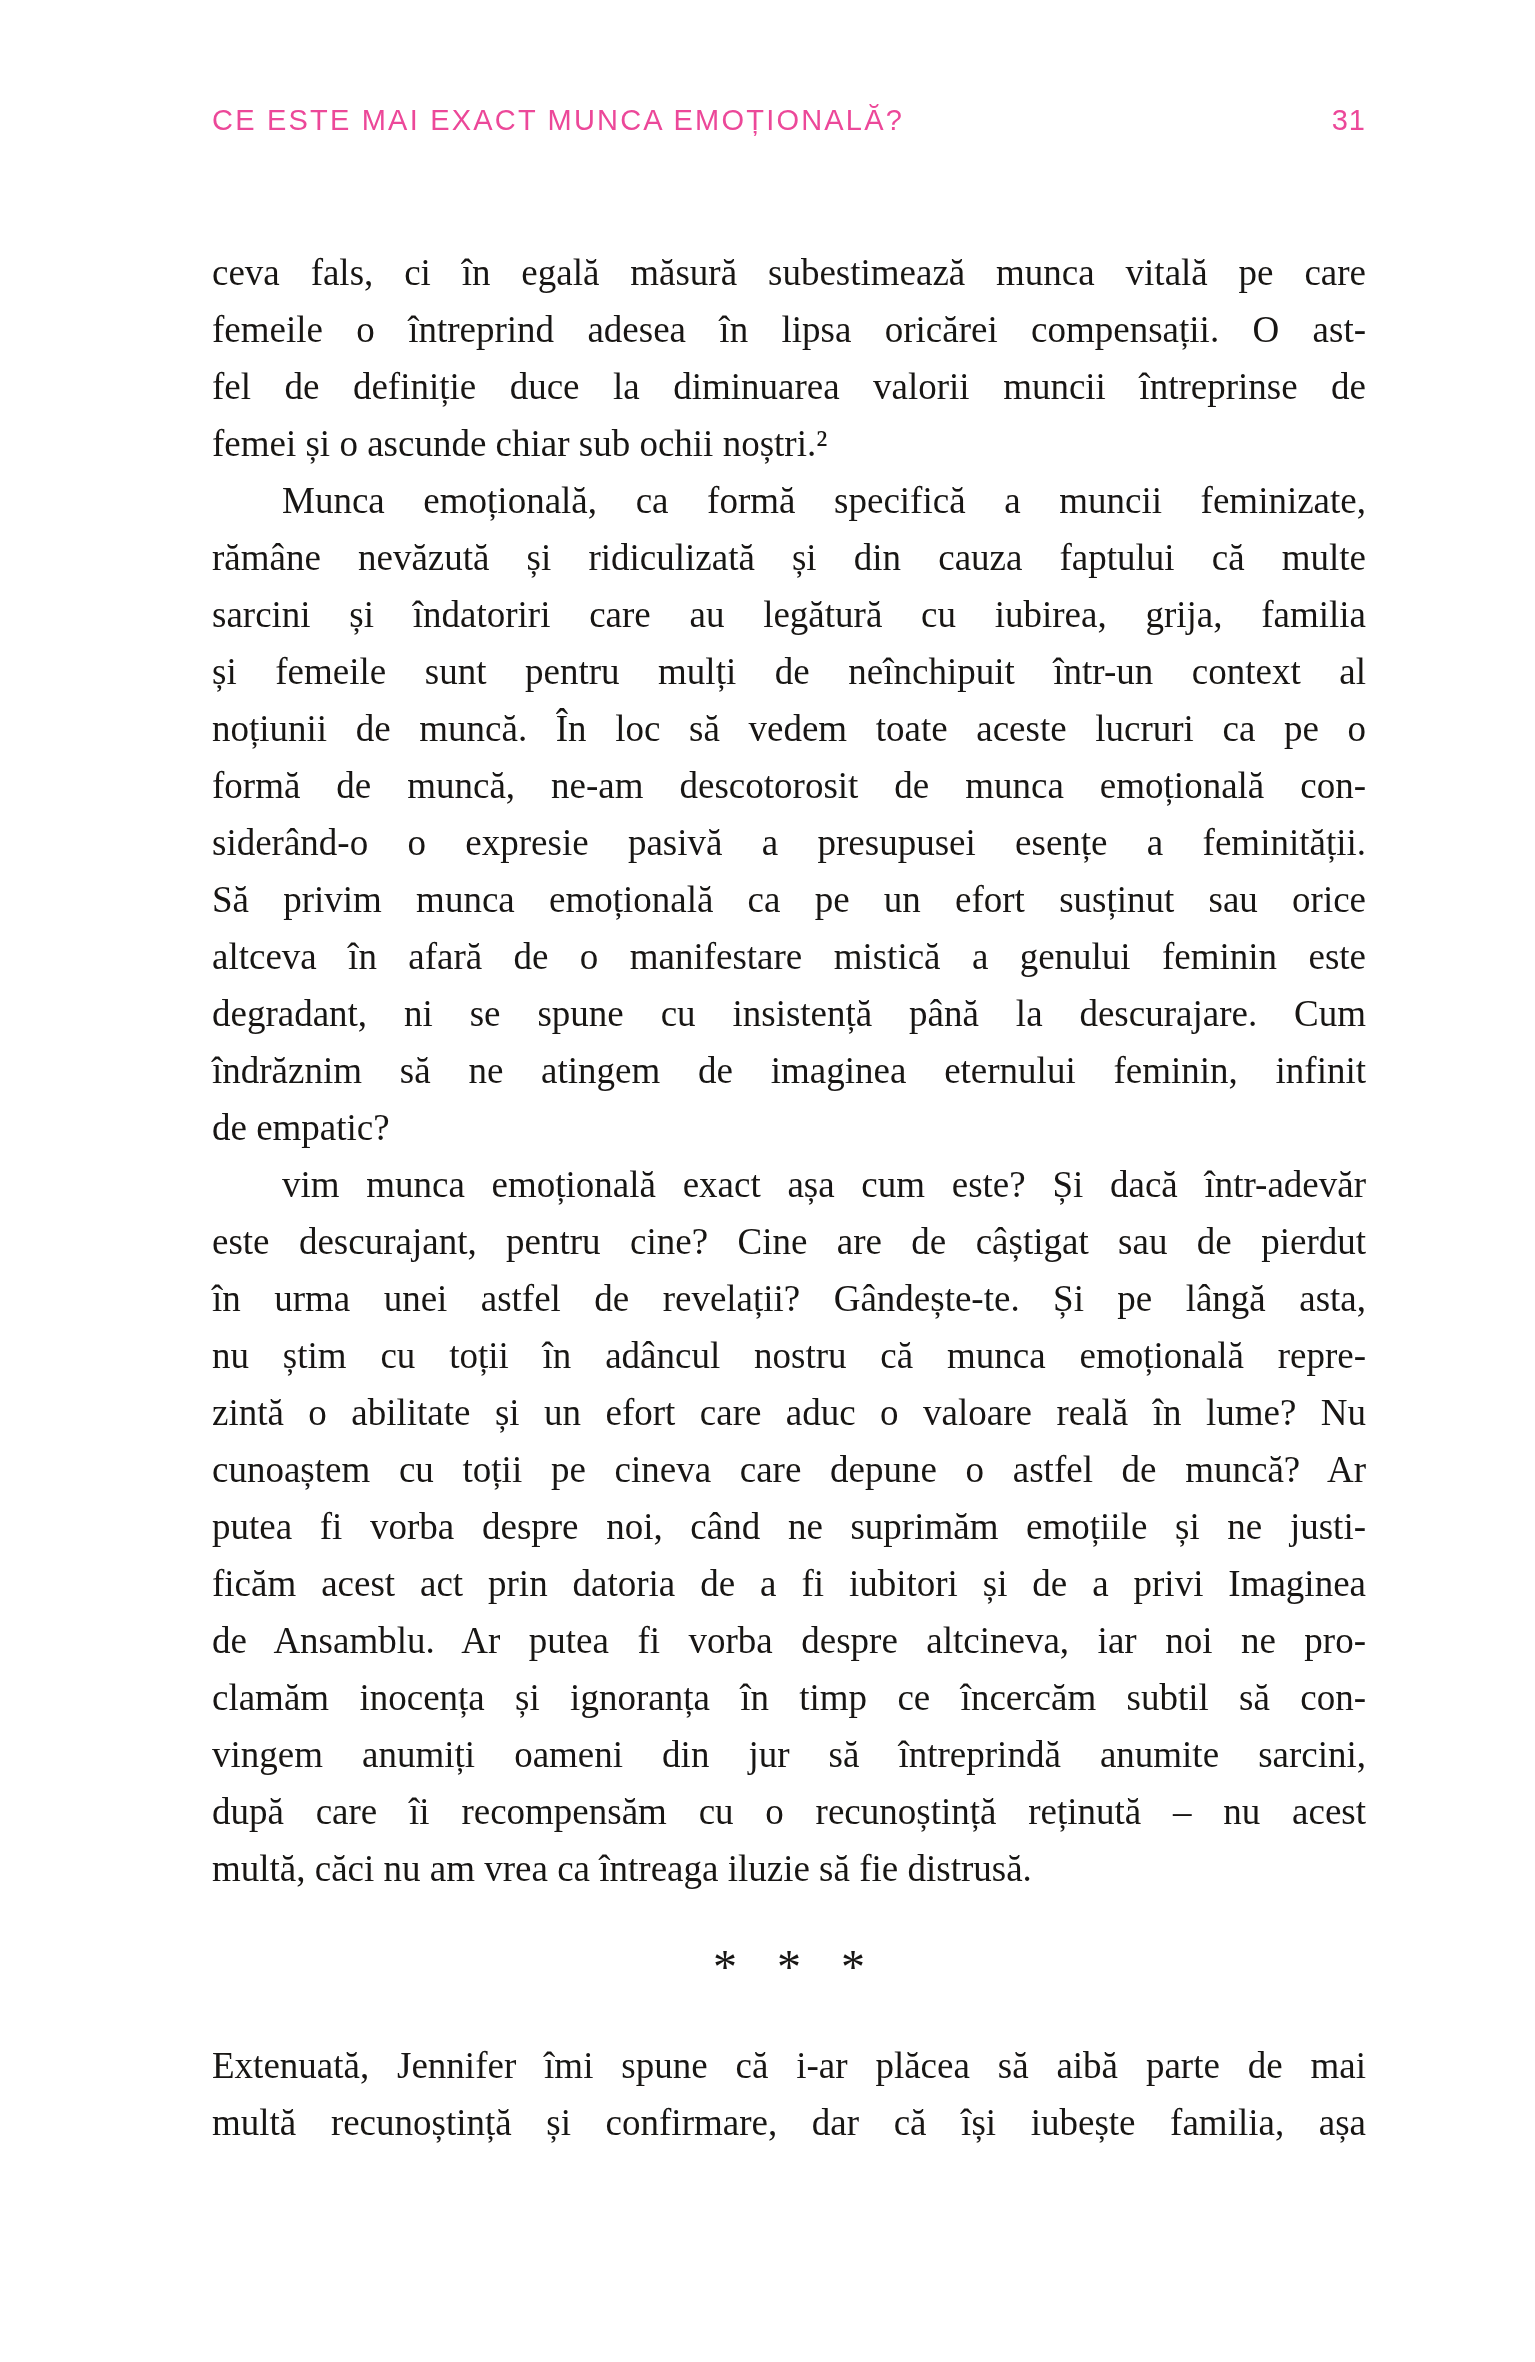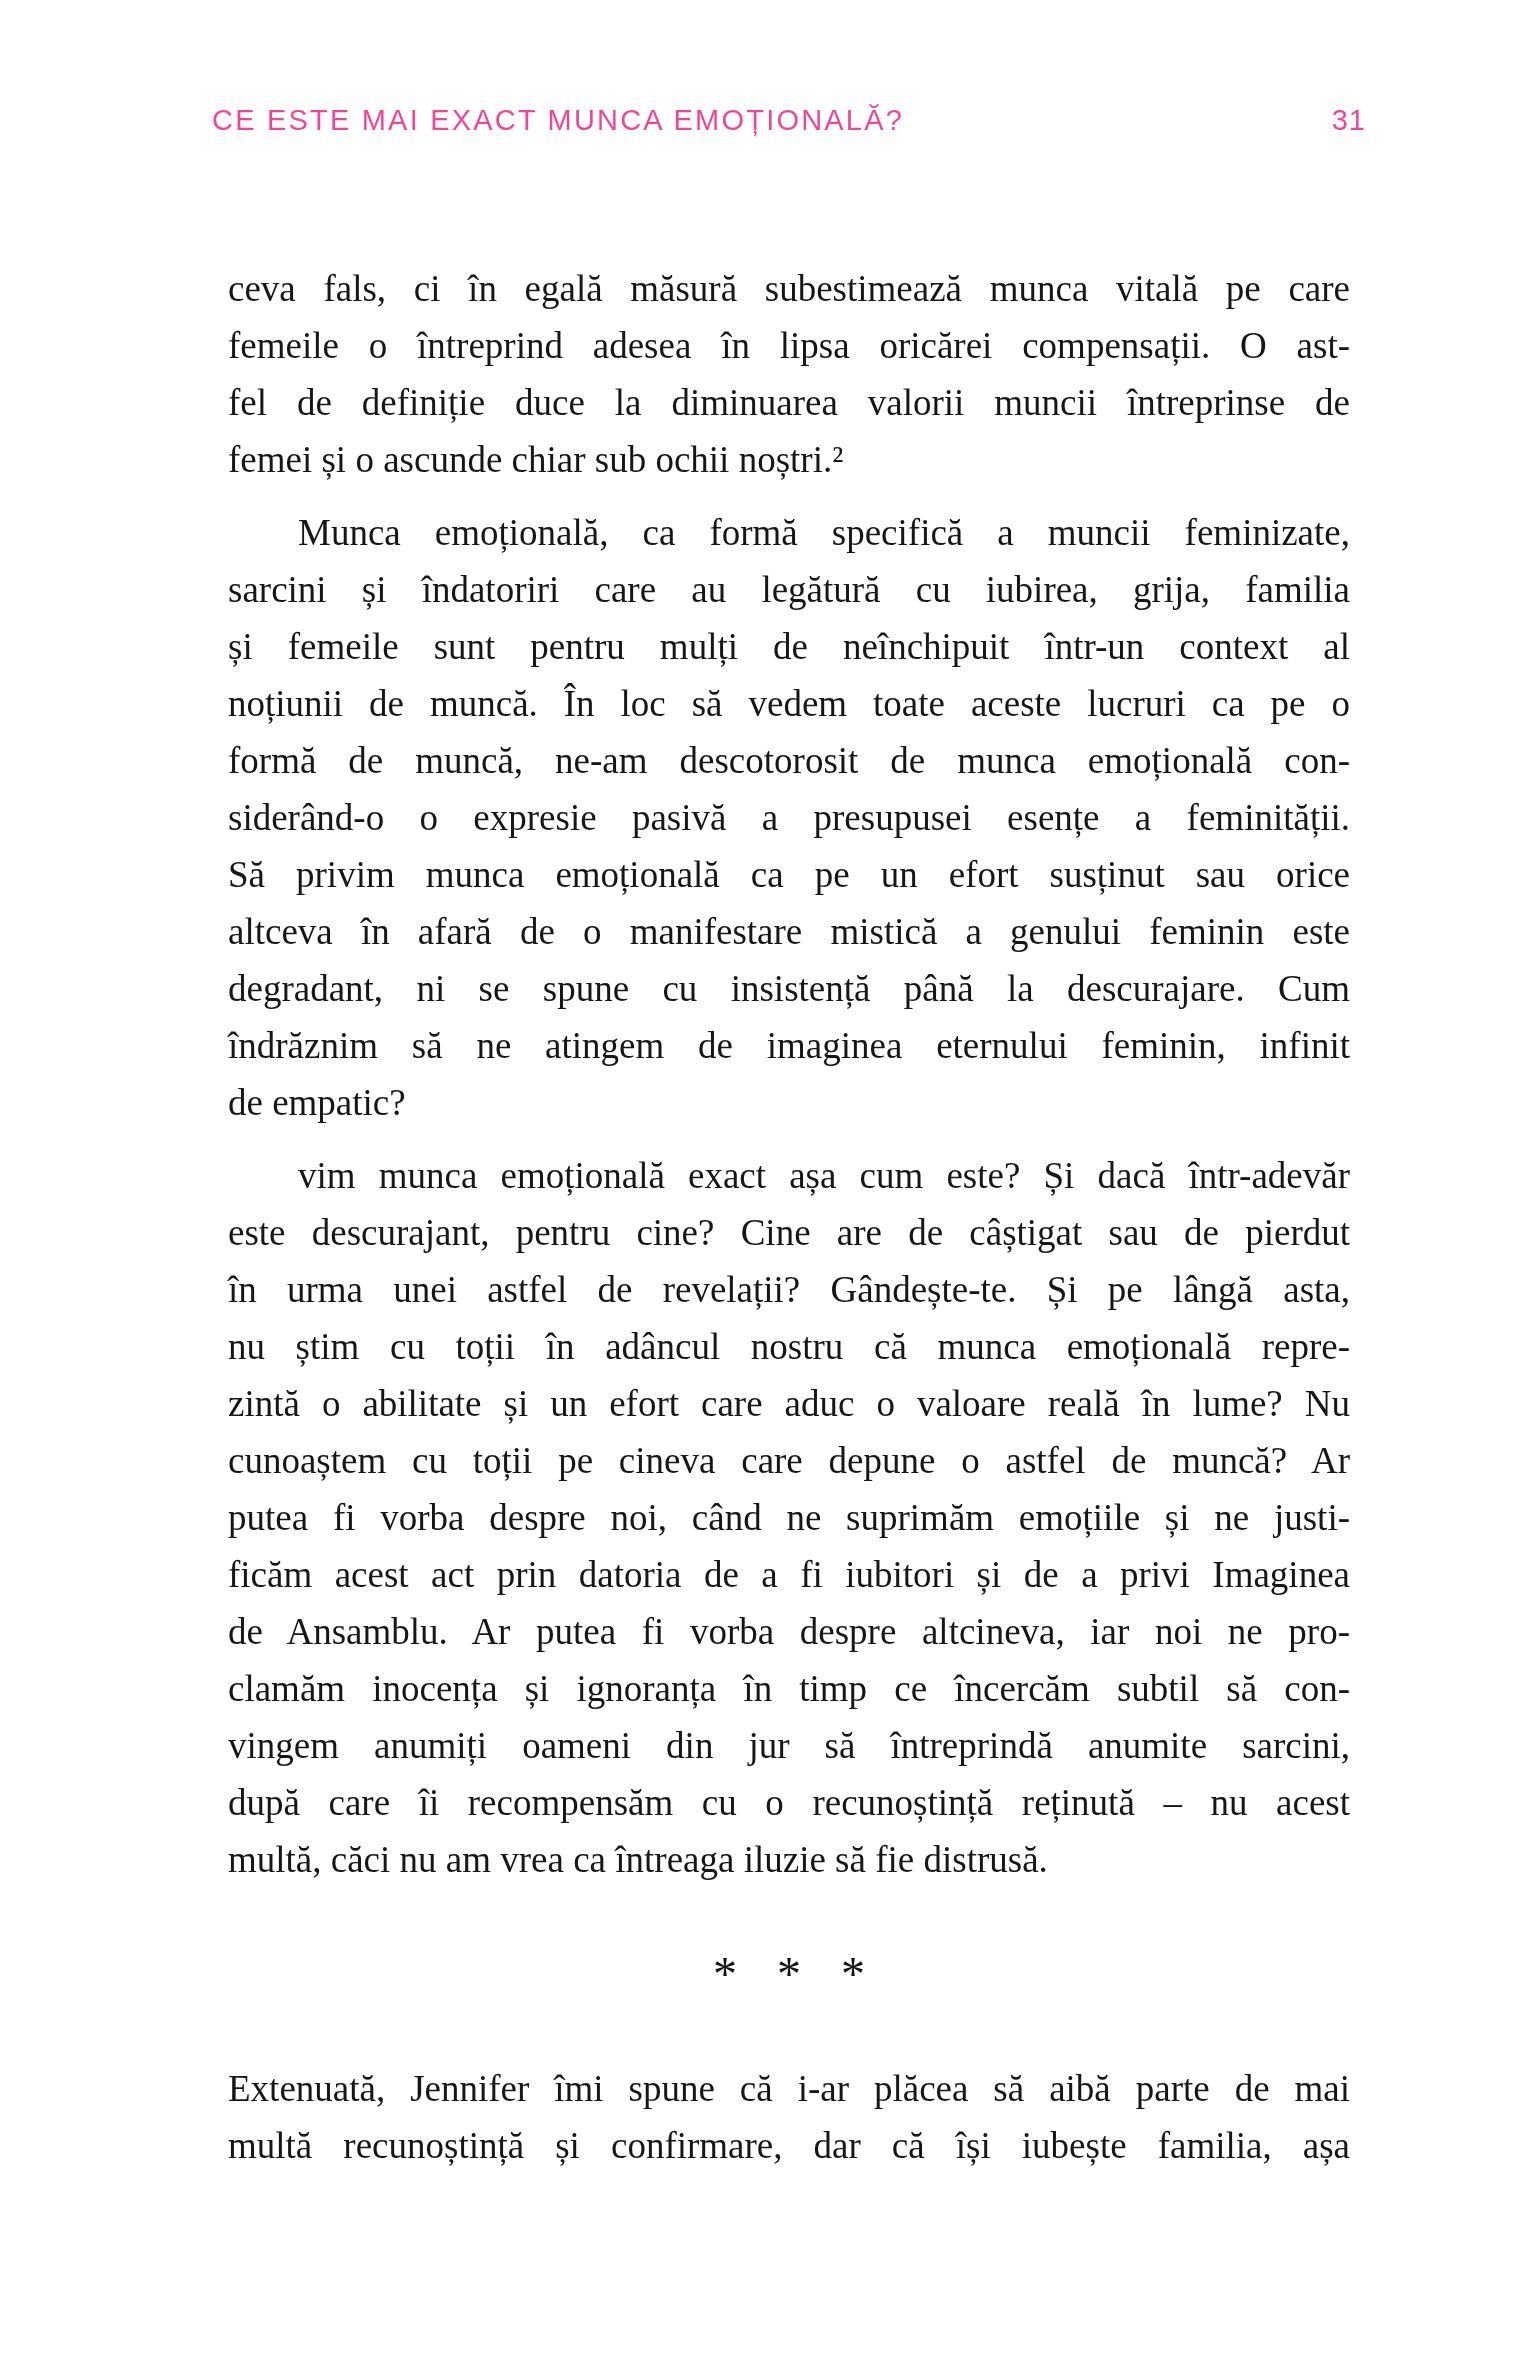--- a/index.html
+++ b/index.html
@@ -38,21 +38,21 @@
   .body-text {
     position: absolute;
     left: 212px;
     top: 244px;
     width: 1154px;
     font-family: "Liberation Serif", "DejaVu Serif", serif;
     font-size: 37px;
     line-height: 57px;
     color: #181614;
   }
-  .para { margin: 16px; }
+  .para { margin: 0; }
   .line {
     text-align: justify;
     text-align-last: justify;
     height: 57px;
     white-space: nowrap;
   }
   .line.last-left {
     text-align: right;
     text-align-last: left;
   }
@@ -84,20 +84,21 @@
   </div>
   <div class="body-text">
       <div class="para">
         <div class="line">ceva fals, ci în egală măsură subestimează munca vitală pe care</div>
         <div class="line">femeile o întreprind adesea în lipsa oricărei compensații. O ast-</div>
         <div class="line">fel de definiție duce la diminuarea valorii muncii întreprinse de</div>
         <div class="line last-left">femei și o ascunde chiar sub ochii noștri.²</div>
       </div>
       <div class="para indent">
         <div class="line">Munca emoțională, ca formă specifică a muncii feminizate,</div>
+        <div class="line">rămâne nevăzută și ridiculizată și din cauza faptului că multe</div>
         <div class="line">sarcini și îndatoriri care au legătură cu iubirea, grija, familia</div>
         <div class="line">și femeile sunt pentru mulți de neînchipuit într-un context al</div>
         <div class="line">noțiunii de muncă. În loc să vedem toate aceste lucruri ca pe o</div>
         <div class="line">formă de muncă, ne-am descotorosit de munca emoțională con-</div>
         <div class="line">siderând-o o expresie pasivă a presupusei esențe a feminității.</div>
         <div class="line">Să privim munca emoțională ca pe un efort susținut sau orice</div>
         <div class="line">altceva în afară de o manifestare mistică a genului feminin este</div>
         <div class="line">degradant, ni se spune cu insistență până la descurajare. Cum</div>
         <div class="line">îndrăznim să ne atingem de imaginea eternului feminin, infinit</div>
         <div class="line last-left">de empatic?</div>

